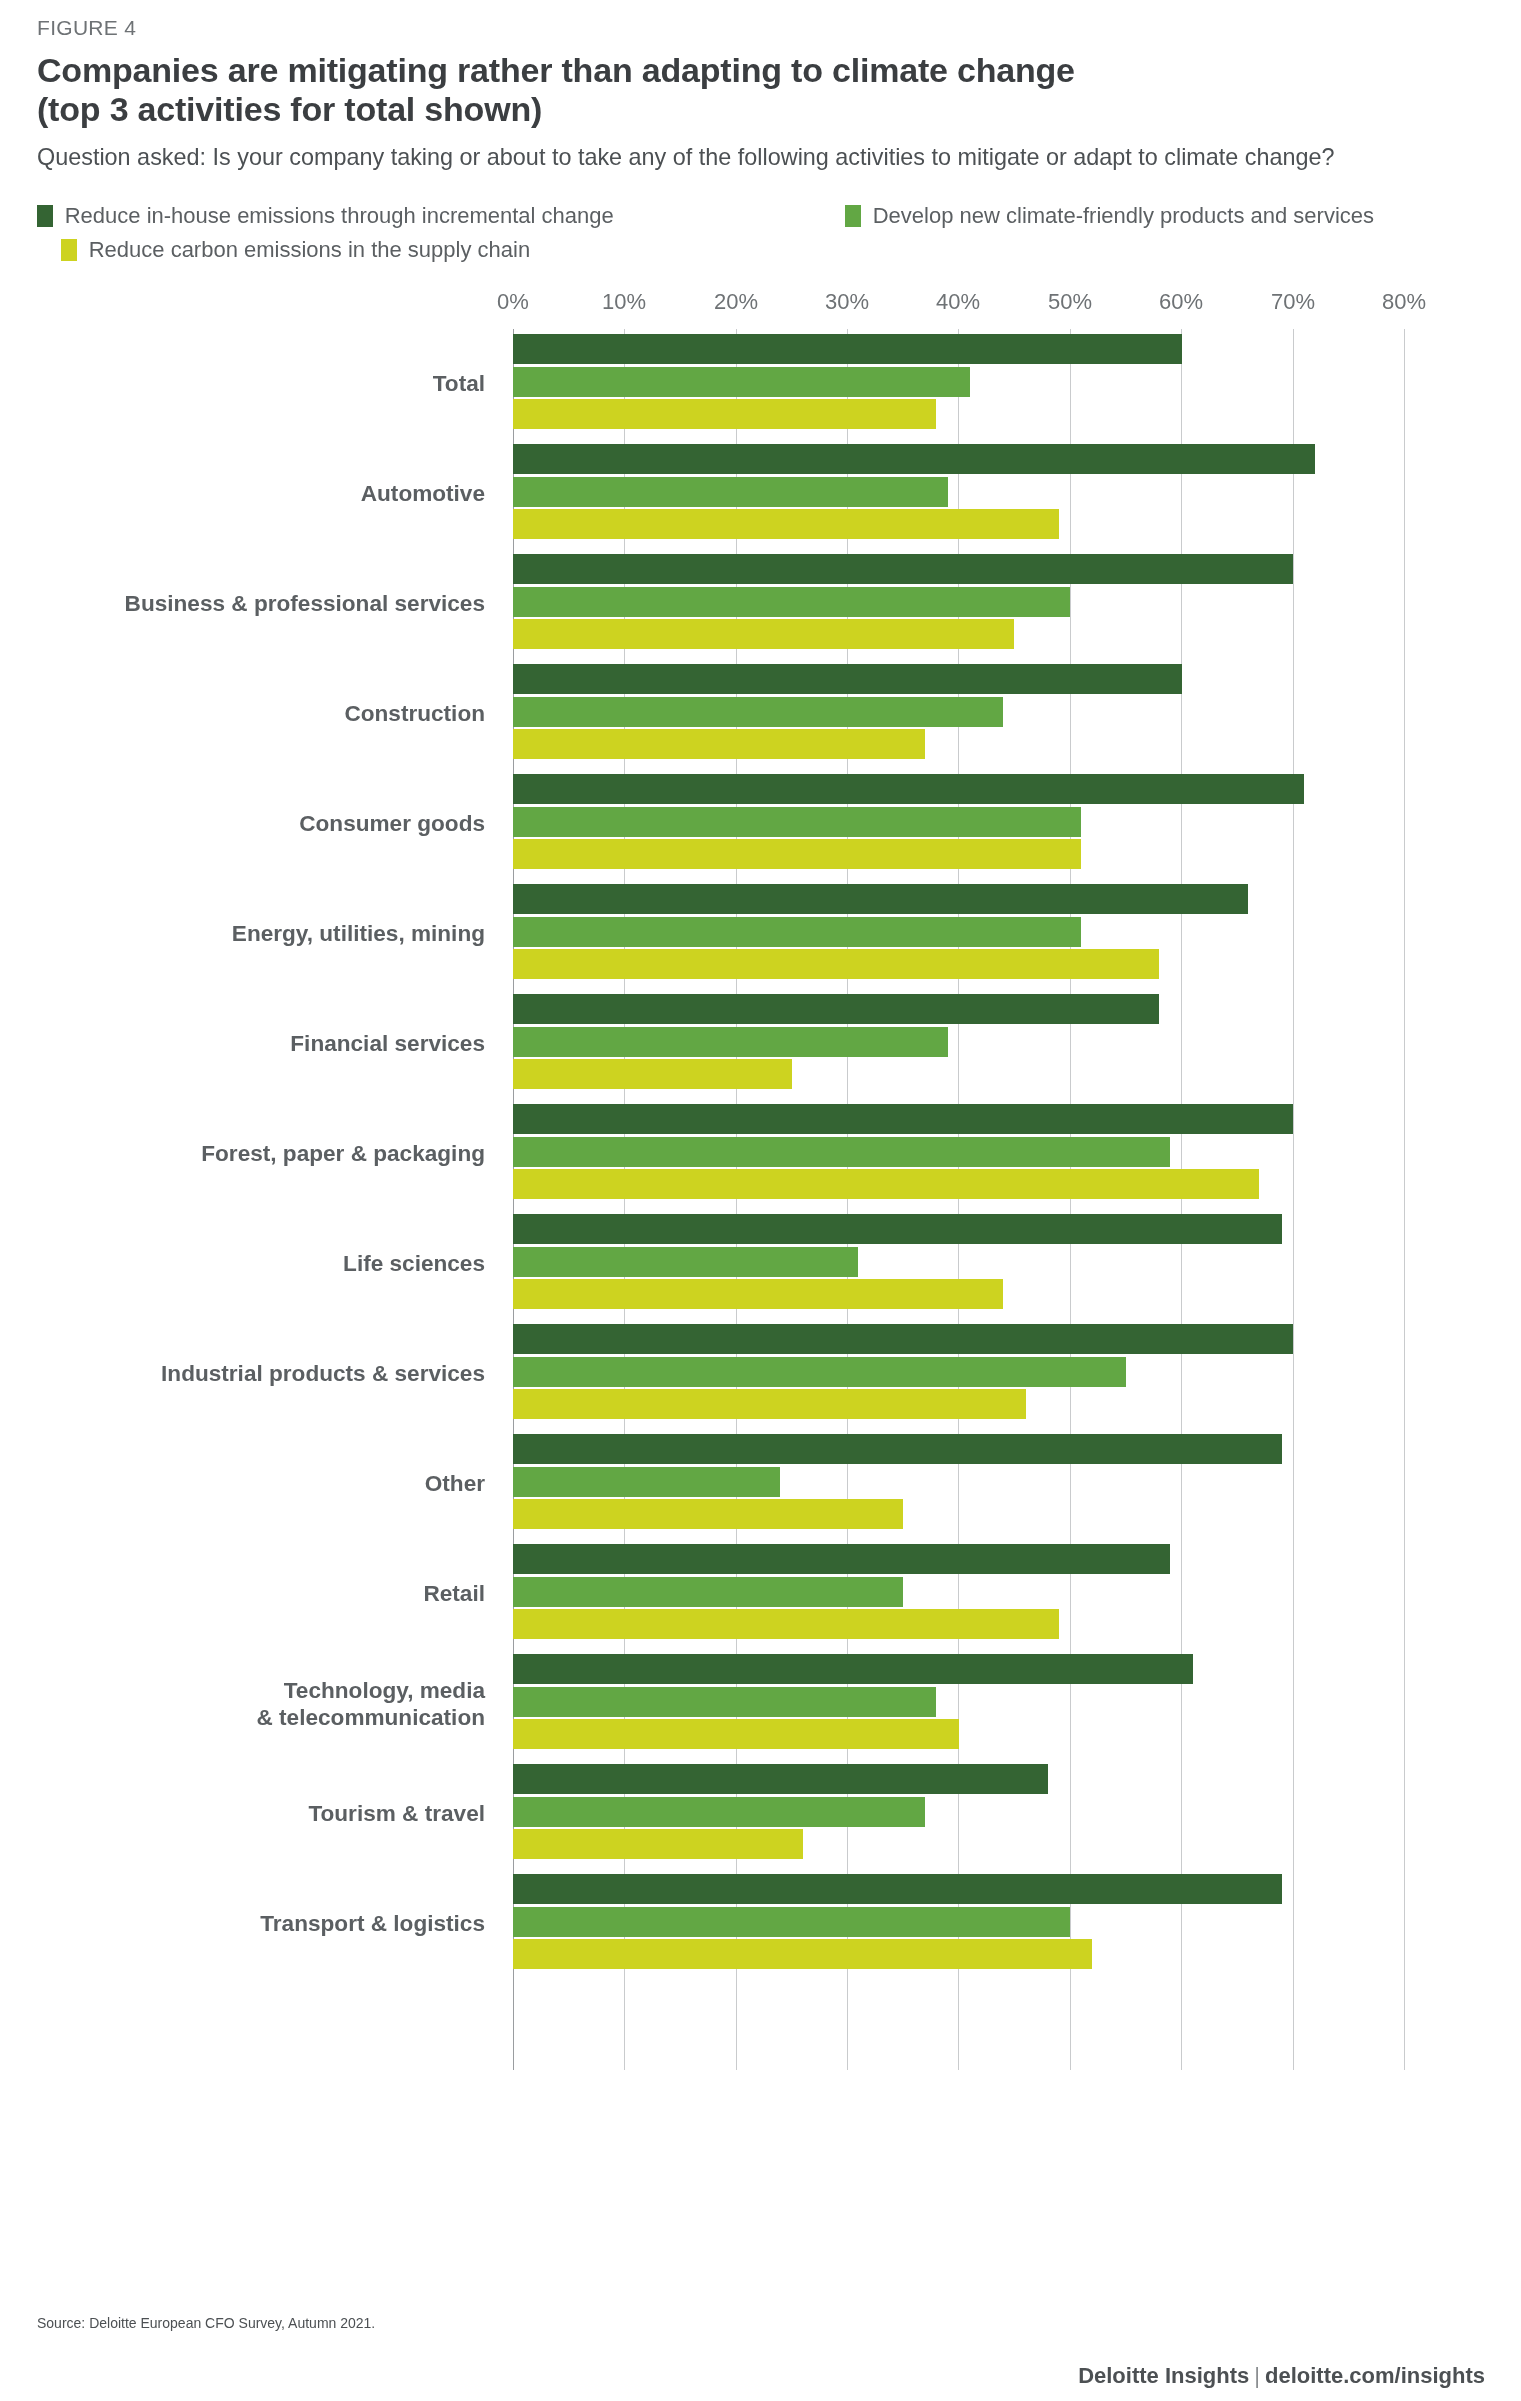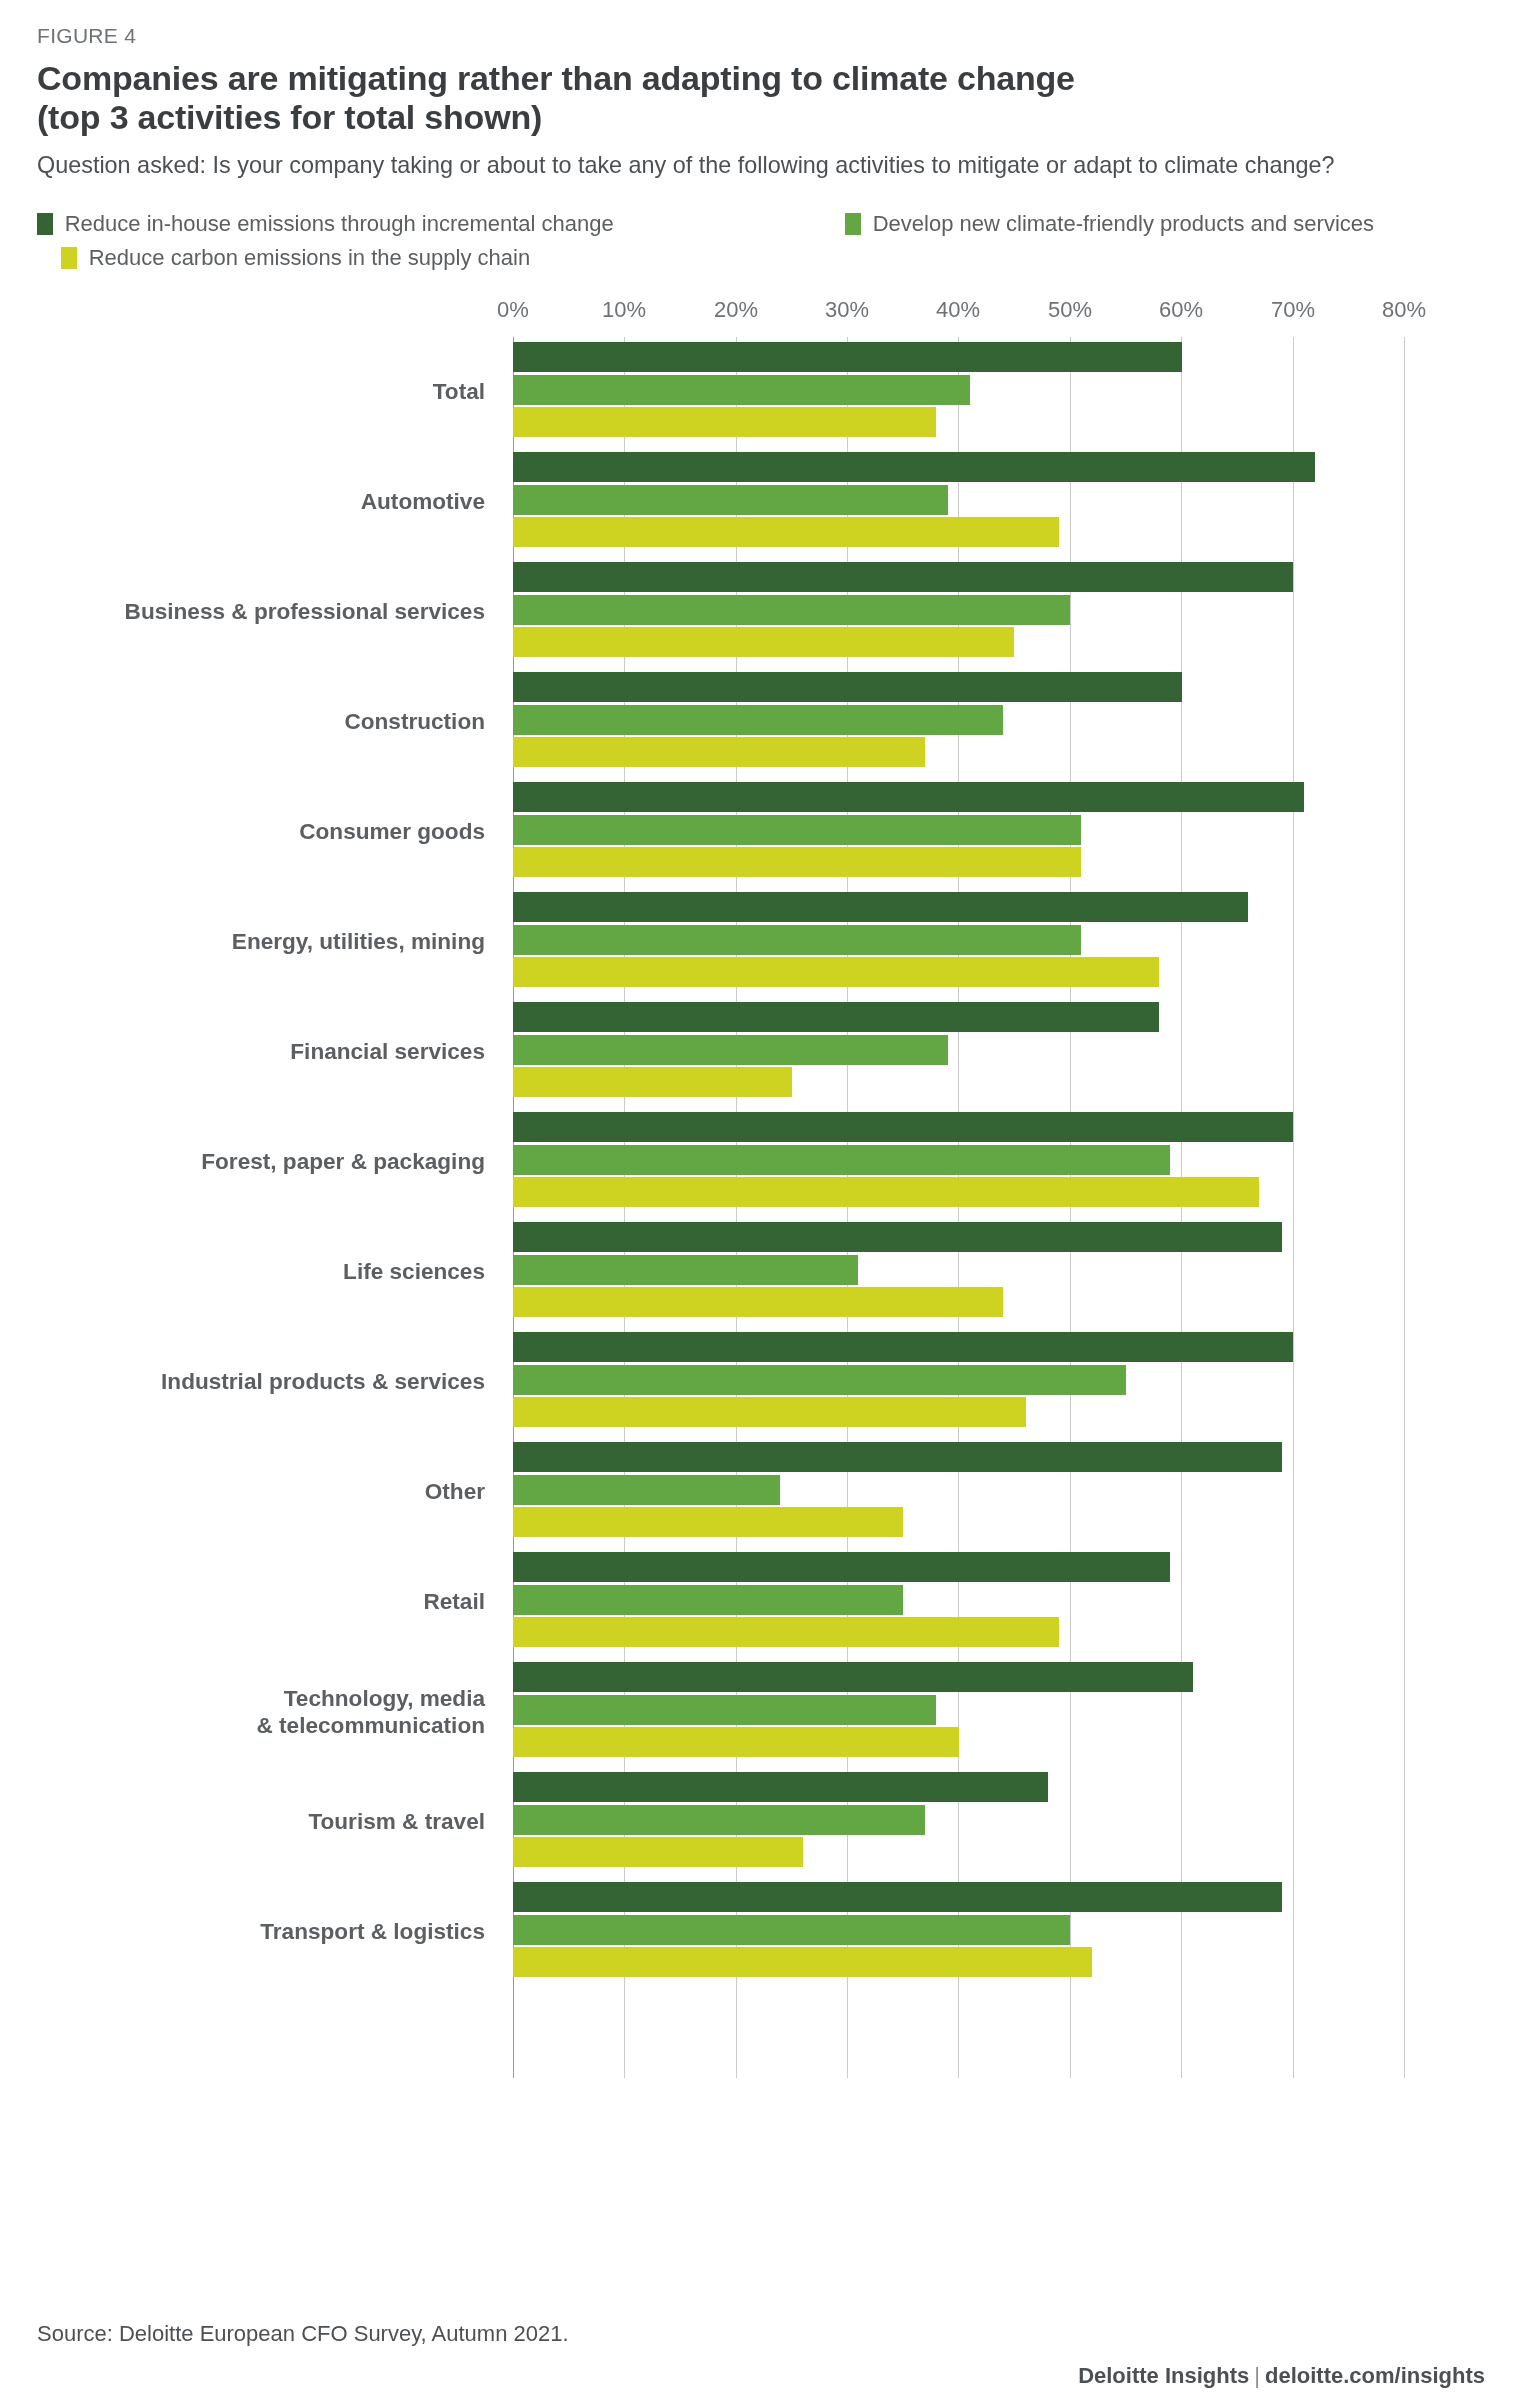--- a/index.html
+++ b/index.html
@@ -4,21 +4,21 @@
 <style>
   html, body { margin:0; padding:0; }
   body {
     width:1522px; height:2401px;
     background:#ffffff;
     font-family:"Liberation Sans", sans-serif;
     color:#5b5f62;
     position:relative;
     overflow:hidden;
   }
-  .page { position:relative; width:1522px; height:2401px; box-sizing:border-box; padding:12px 37px; }
+  .page { position:relative; width:1522px; height:2401px; box-sizing:border-box; padding:4px 37px; }
 
   .figure-tag {
     font-size:21px; letter-spacing:0.3px; color:#6e7275;
     padding-top:11.7px; font-weight:400;
   }
   .title {
     font-size:34px; font-weight:bold; color:#3b3e41;
     line-height:1.13; margin-top:11.7px; letter-spacing:-0.2px;
   }
   .subtitle {
@@ -51,21 +51,21 @@
   .group { position:relative; height:110px; }
   .cat-label {
     position:absolute; left:0; width:448px; text-align:right;
     font-size:22.6px; font-weight:bold; color:#5b5f62; line-height:1.17;
     top:50%; transform:translateY(-50%);
   }
   .bars { position:absolute; left:476px; right:0; top:5px; }
   .bar { height:30px; margin-bottom:2.5px; }
 
   .footer-source {
-    position:absolute; left:37px; bottom:54px; font-size:22px; color:#4c5053;
+    position:absolute; left:37px; bottom:70px; font-size:14px; color:#4c5053;
   }
   .footer-brand {
     position:absolute; right:37px; bottom:11.7px; font-size:22px; font-weight:bold; color:#4c5053;
   }
   .footer-brand .sep { font-weight:normal; color:#8b8e91; padding:0 5px; }
 </style>
 </head>
 <body>
 
 <div class="page">

